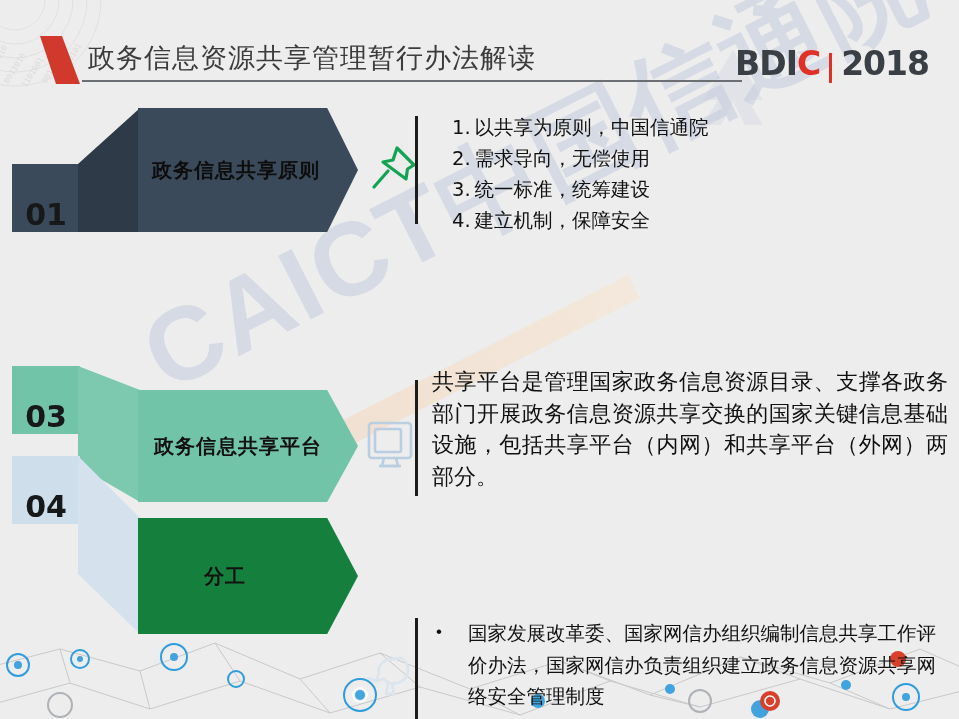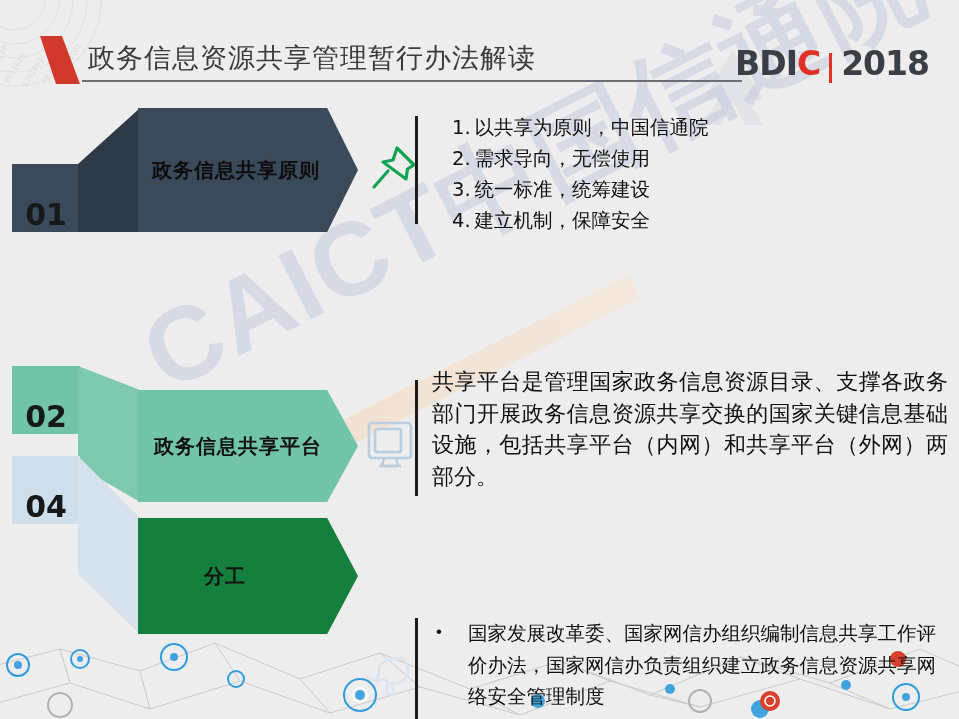--- a/index.html
+++ b/index.html
@@ -234,21 +234,21 @@
           <li><span class="n">2.</span><span>需求导向，无偿使用</span></li>
           <li><span class="n">3.</span><span>统一标准，统筹建设</span></li>
           <li><span class="n">4.</span><span>建立机制，保障安全</span></li>
         </ol>
       </div>
     </div>
 
 
     <div class="row" style="top:262px;height:140px;">
       <div class="badge" style="top:0;background:#72c4a8;">
-        <span>02</span>
+        <span>03</span>
       </div>
       <svg class="conn" style="left:78px;top:0;width:62px;height:136px;" viewBox="0 0 62 136">
         <polygon points="0,0 62,24 62,136 0,100" fill="#7cc9af"></polygon>
       </svg>
       <div class="chev" style="left:138px;top:24px;width:220px;height:112px;background:#72c4a8;">
         <span class="chev-label" style="margin-left:16px;font-family:Liberation Serif, serif;">政务信息共享平台</span>
       </div>
       <div class="icon-cell" style="left:362px;top:50px;">
         <svg viewBox="0 0 56 56" width="56" height="56">
           <g fill="none" stroke="#b9cee0" stroke-width="2.6" stroke-linejoin="round">

